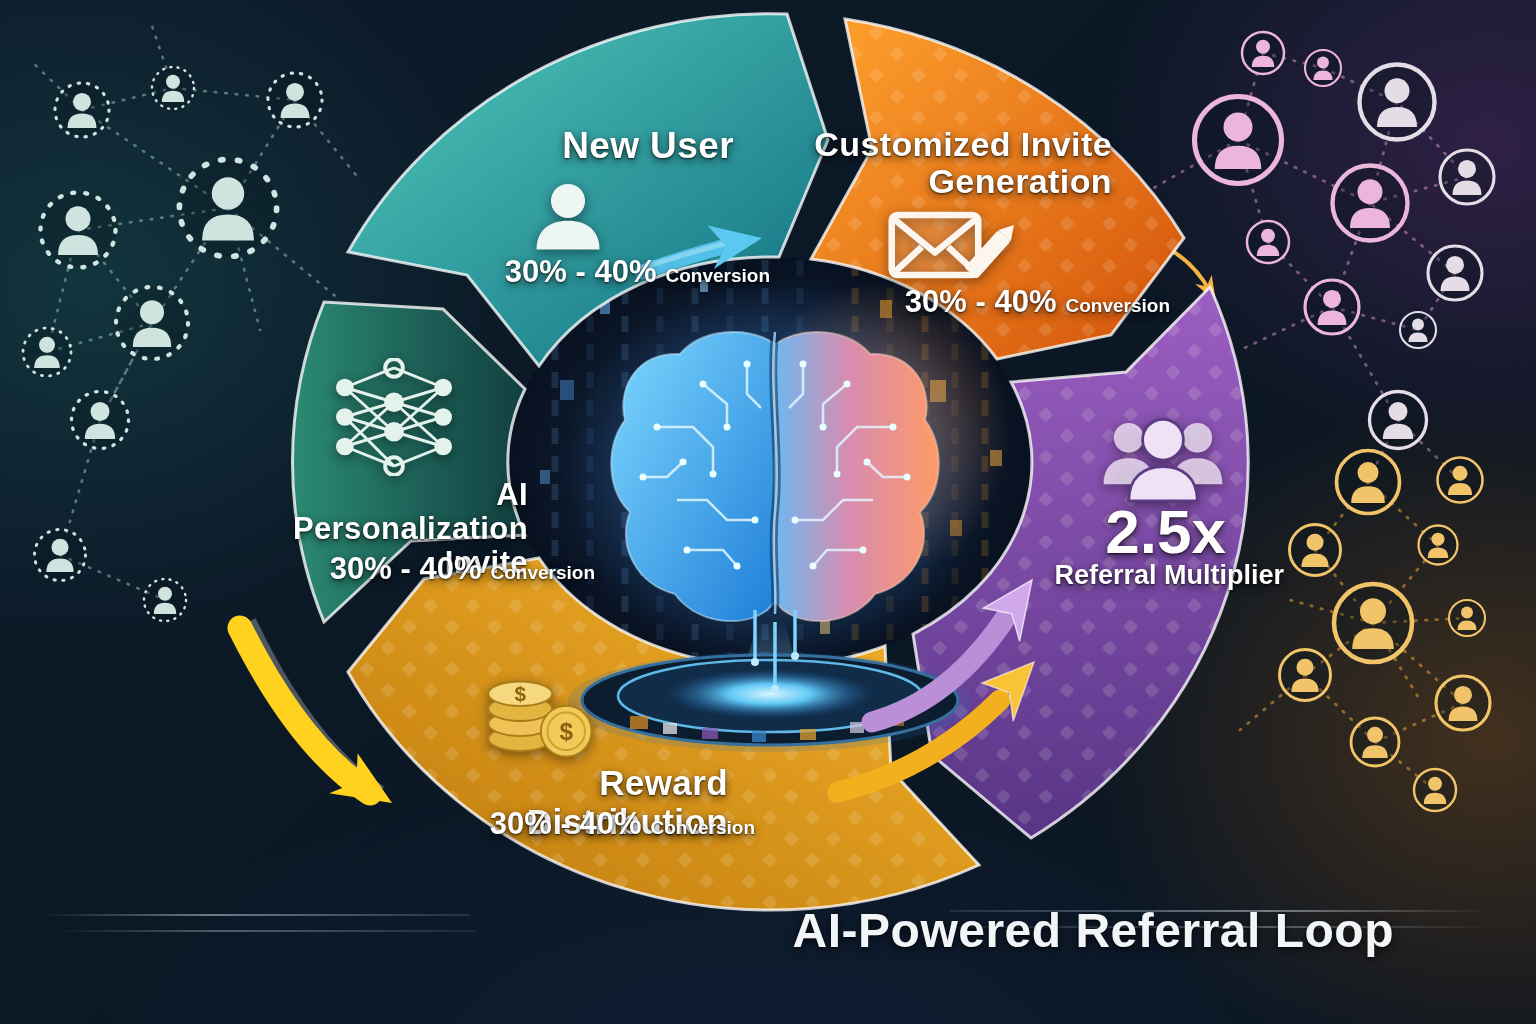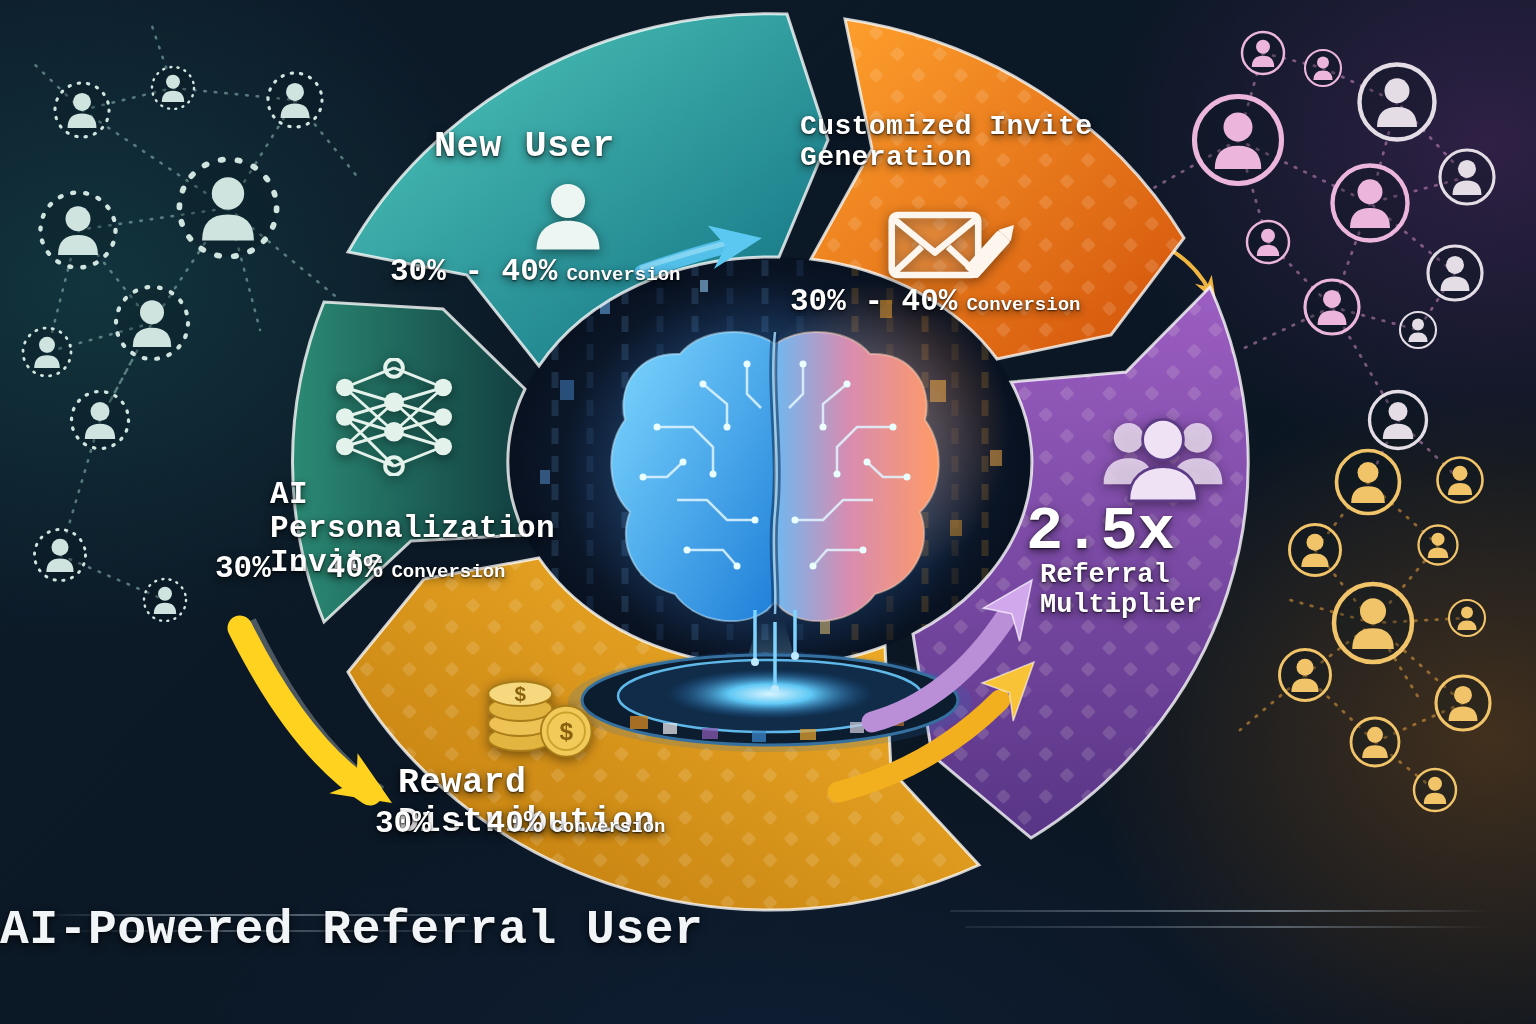--- a/index.html
+++ b/index.html
@@ -7,26 +7,26 @@
     position:relative;width:1536px;height:1024px;overflow:hidden;
     font-family:"Liberation Sans",sans-serif;
     background:
       radial-gradient(620px 520px at 6% 28%, rgba(26,96,96,.38), transparent 70%),
       radial-gradient(560px 460px at 97% 14%, rgba(110,50,130,.36), transparent 70%),
       radial-gradient(560px 480px at 97% 72%, rgba(190,110,20,.30), transparent 72%),
       radial-gradient(900px 420px at 50% 104%, rgba(14,30,52,.95), transparent 75%),
       linear-gradient(135deg,#0d1b2a 0%,#0b1724 55%,#0d1520 100%);
   }
   svg.layer{position:absolute;left:0;top:0;}
-  .txt{position:absolute;color:#fff;text-align:left;
-       text-shadow:0 3px 8px rgba(0,0,0,.6),0 1px 2px rgba(0,0,0,.7);font-family:Liberation Mono, monospace;}
+  .txt{position:absolute;color:#fff;text-align:right;
+       text-shadow:0 3px 8px rgba(0,0,0,.6),0 1px 2px rgba(0,0,0,.7);}
   .step-title{font-weight:bold;letter-spacing:.4px;line-height:1.1;}
   #t-newuser{left:434px;top:126px;width:300px;font-size:37px;}
   #c-newuser{left:390px;top:254px;width:380px;}
-  #t-invite{left:800px;top:112px;width:312px;font-size:28px;}
+  #t-invite{left:800px;top:126px;width:312px;font-size:34px;}
   #c-invite{left:790px;top:284px;width:380px;}
   #v-mult{left:1026px;top:496px;width:200px;font-size:62px;font-weight:bold;}
   #t-mult{left:1040px;top:560px;width:244px;font-size:27px;font-weight:bold;}
   #t-reward{left:398px;top:764px;width:330px;font-size:35px;}
   #c-reward{left:375px;top:806px;width:380px;}
   #t-ai{left:270px;top:478px;width:258px;font-size:31px;}
   #c-ai{left:215px;top:551px;width:380px;}
   .conv{white-space:nowrap;}
   .conv .v{font-size:31px;font-weight:bold;}
   .conv .l{font-size:19px;font-weight:bold;margin-left:9px;}
@@ -398,15 +398,15 @@
 
 <div class="txt step-title" id="t-ai">AI Personalization Invite</div>
 <div class="txt conv" id="c-ai">
   <span class="v">30% - 40%</span><span class="l">Conversion</span>
 </div>
 
 <div class="hline hl-a" style="left:40px;top:914px;width:430px"></div>
 <div class="hline hl-a" style="left:55px;top:930px;width:420px;opacity:.7"></div>
 <div class="hline hl-b" style="left:950px;top:910px;width:540px"></div>
 <div class="hline hl-b" style="left:965px;top:926px;width:530px;opacity:.7"></div>
-<div class="txt" id="footer-title">AI-Powered Referral User</div>
+<div class="txt" id="footer-title">AI-Powered Referral Loop</div>
 
 </div>
 
 </body></html>

